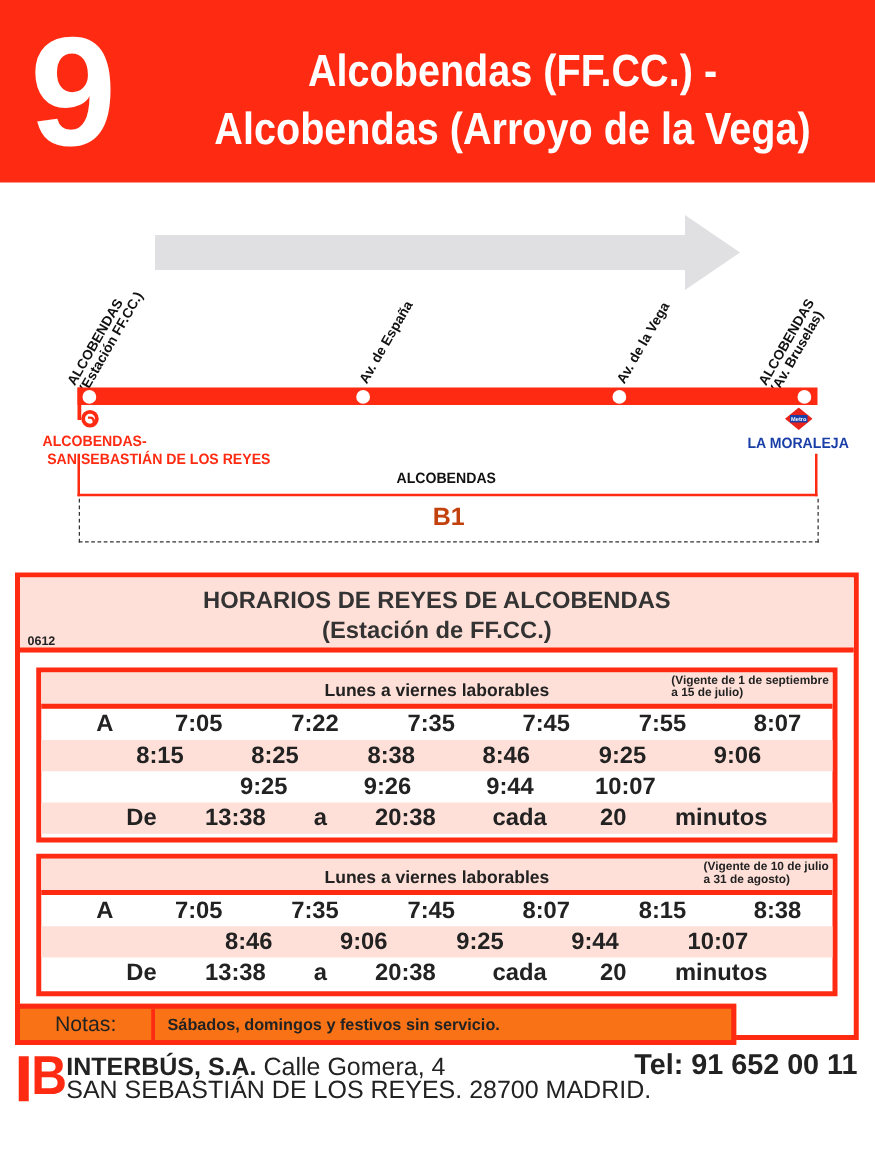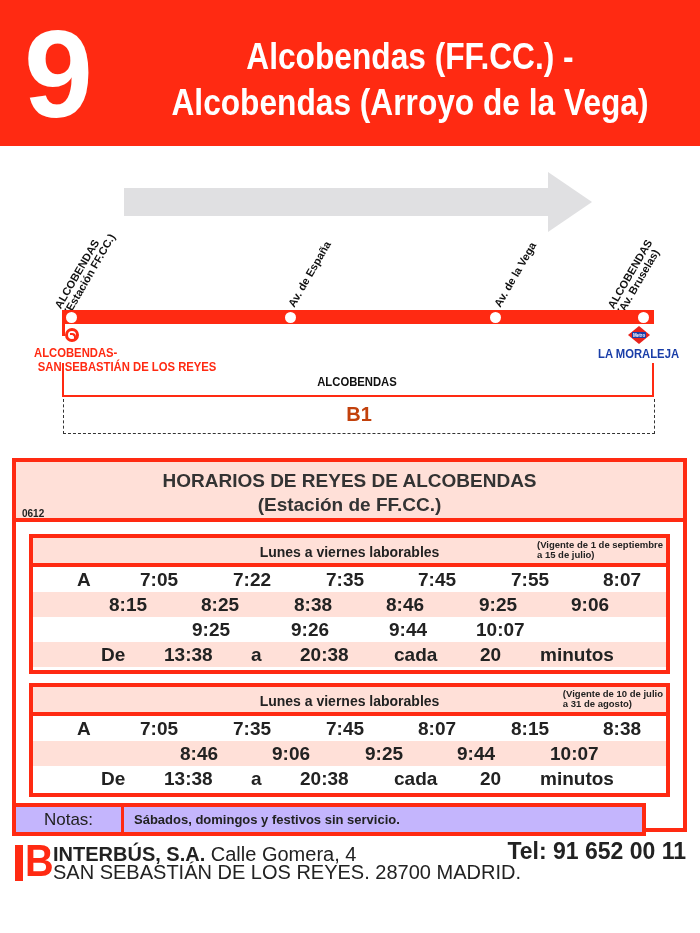--- a/index.html
+++ b/index.html
@@ -39,21 +39,21 @@
 
   .sched { position: absolute; left: 13px; width: 641px; border: 4px solid #ff2a12; background: #fff; }
   .sched-head { position: relative; height: 29px; background: #ffe0d8; border-bottom: 4px solid #ff2a12; }
   .sched-head .day { position: absolute; left: 0; top: 6px; width: 100%; text-align: center; font-size: 14px; font-weight: bold; color: #222; }
   .sched-head .valid { position: absolute; right: 3px; top: 2px; text-align: left; font-size: 9.5px; font-weight: bold; line-height: 10px; color: #222; }
   .sched-head .valid span { display: block; }
   .row { position: relative; height: 25px; font-size: 19px; font-weight: bold; color: #222; }
   .row.alt { background: #ffe0d8; }
   .cell { position: absolute; top: 2px; white-space: nowrap; }
 
-  .notes { position: absolute; left: 12px; top: 803px; width: 634px; height: 33px; border: 4px solid #ff2a12; background: #c4b5fd; }
+  .notes { position: absolute; left: 12px; top: 803px; width: 577px; height: 33px; border: 4px solid #ff2a12; background: #f97316; }
   .notes-label { position: absolute; left: 0; top: 0; width: 108px; height: 25px; border-right: 3px solid #ff2a12; text-align: center; font-size: 17px; line-height: 25px; color: #222; }
   .notes-text { position: absolute; left: 118px; top: 5px; font-size: 13px; font-weight: bold; color: #222; }
 
   
   .ib-logo { position: absolute; left: 15px; top: 845px; width: 34px; height: 36px; }
   .ib-logo .i { position: absolute; left: 0; top: 0; width: 8px; height: 36px; background: #ff2a12; }
   .ib-logo .b { position: absolute; left: 10px; top: -6px; font-size: 44px; font-weight: bold; color: #ff2a12; line-height: 44px; transform: scaleX(0.9); transform-origin: left; }
   .company { position: absolute; left: 53px; top: 845px; font-size: 20px; line-height: 18px; color: #222; }
   .company b { font-weight: bold; }
   .company .addr2 { display: block; }

